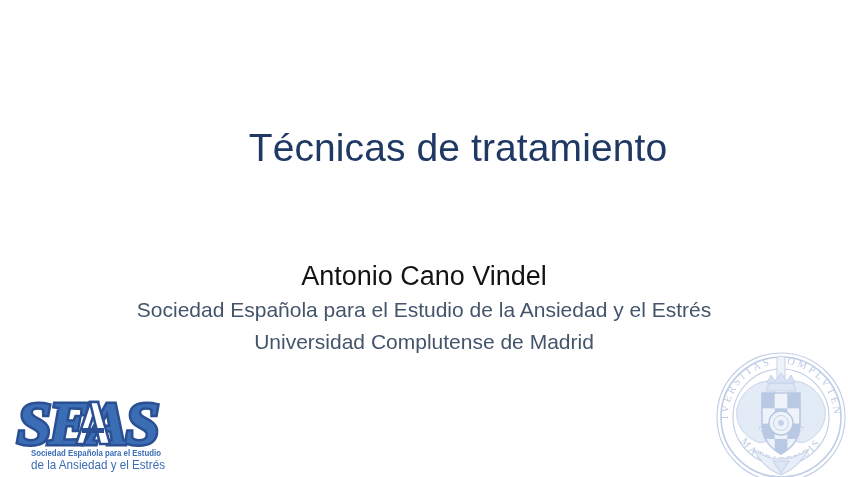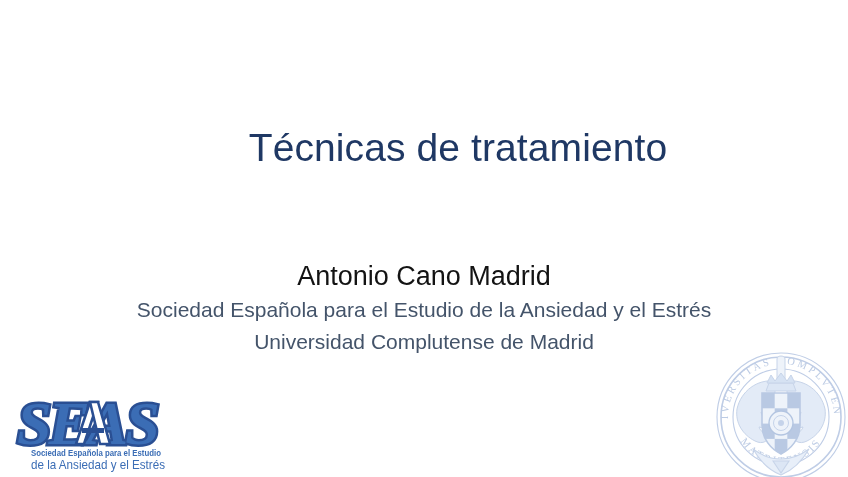--- a/index.html
+++ b/index.html
@@ -86,21 +86,21 @@
 </head>
 <body>
 
 <div id="slide">
 
   <div id="title-block">
     <div id="slide-title">Técnicas de tratamiento</div>
   </div>
 
   <div id="subtitle-block">
-    <div id="author-name">Antonio Cano Madrid</div>
+    <div id="author-name">Antonio Cano Vindel</div>
     <div class="affiliation">Sociedad Española para el Estudio de la Ansiedad y el Estrés</div>
     <div class="affiliation">Universidad Complutense de Madrid</div>
   </div>
 
   <div id="seas-logo">
     <svg width="164" height="86" viewBox="0 0 164 86" xmlns="http://www.w3.org/2000/svg">
       <defs>
         <clipPath id="clipA">
           <polygon points="60,4 92,4 108,62 76,62"></polygon>
         </clipPath>

